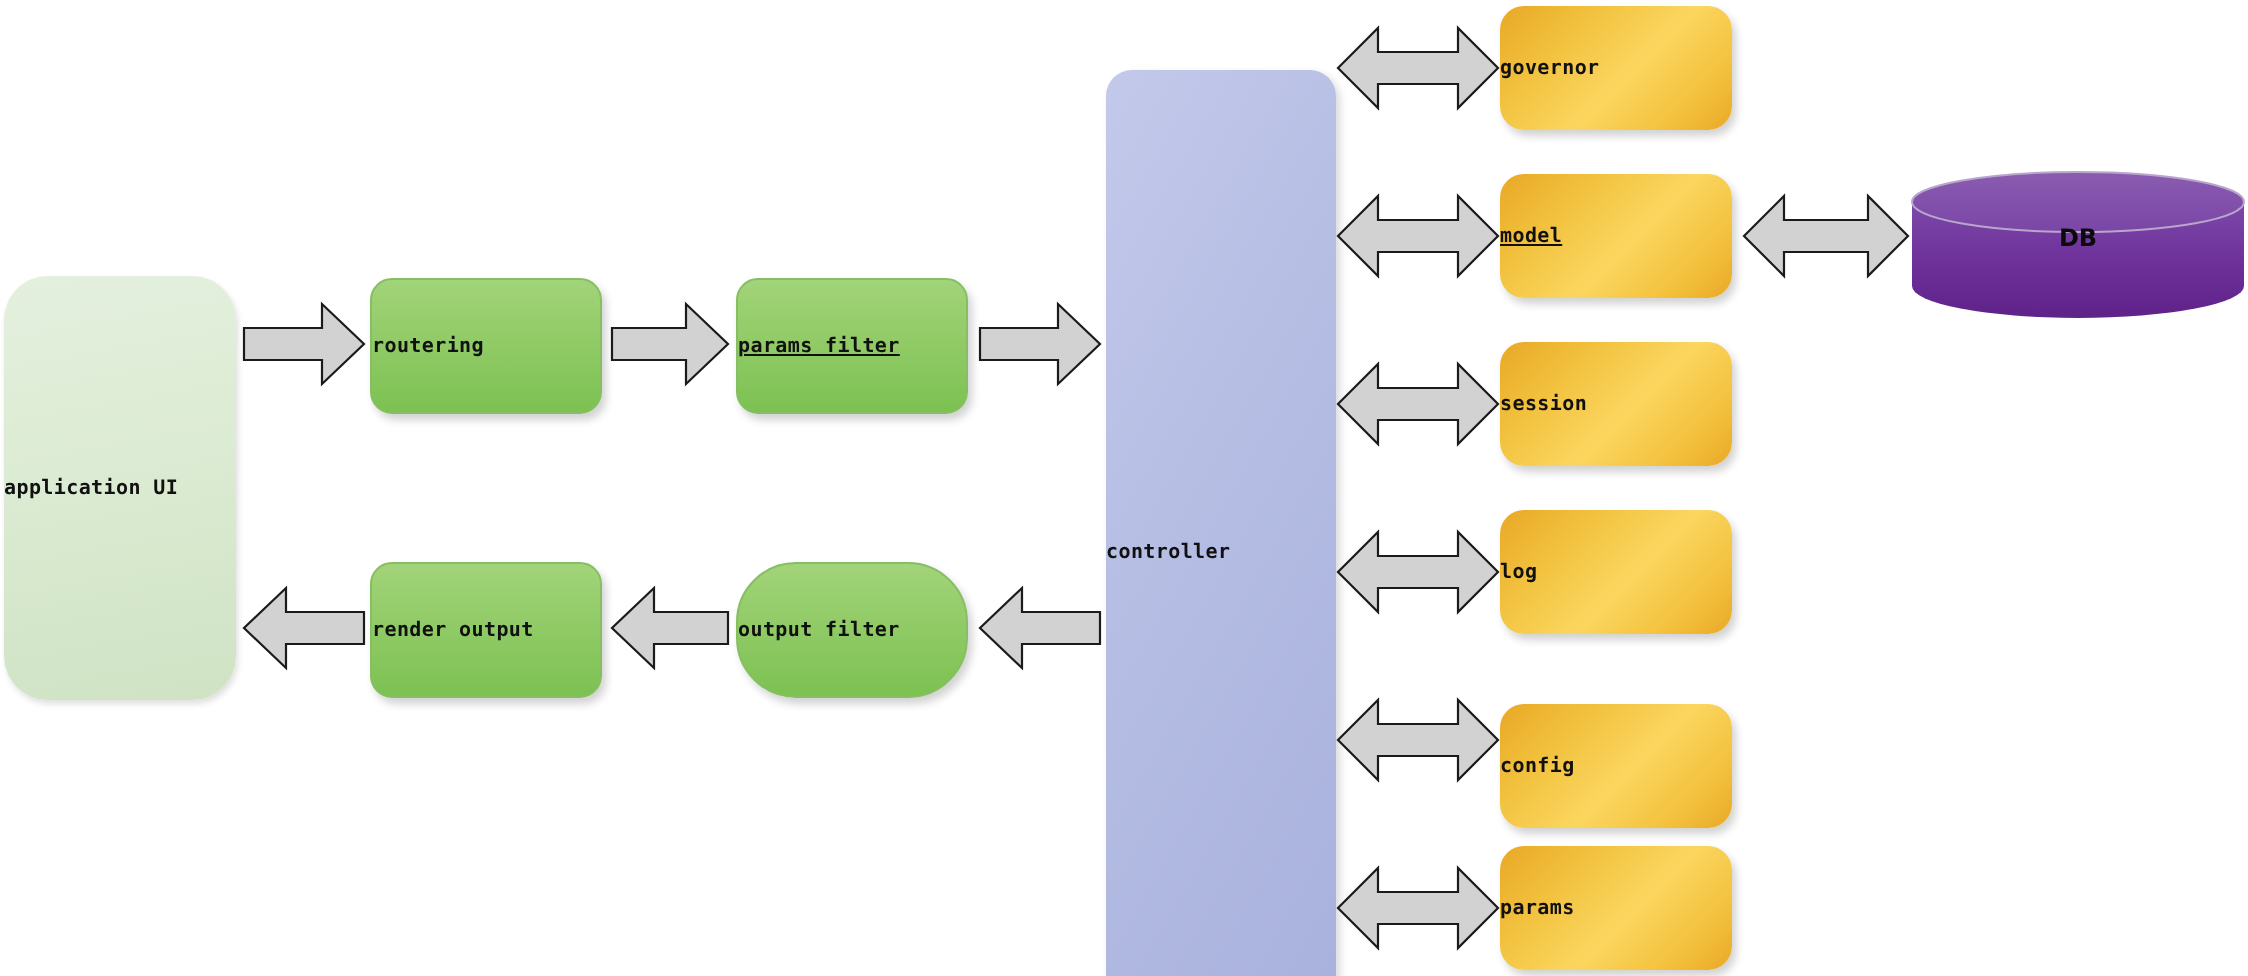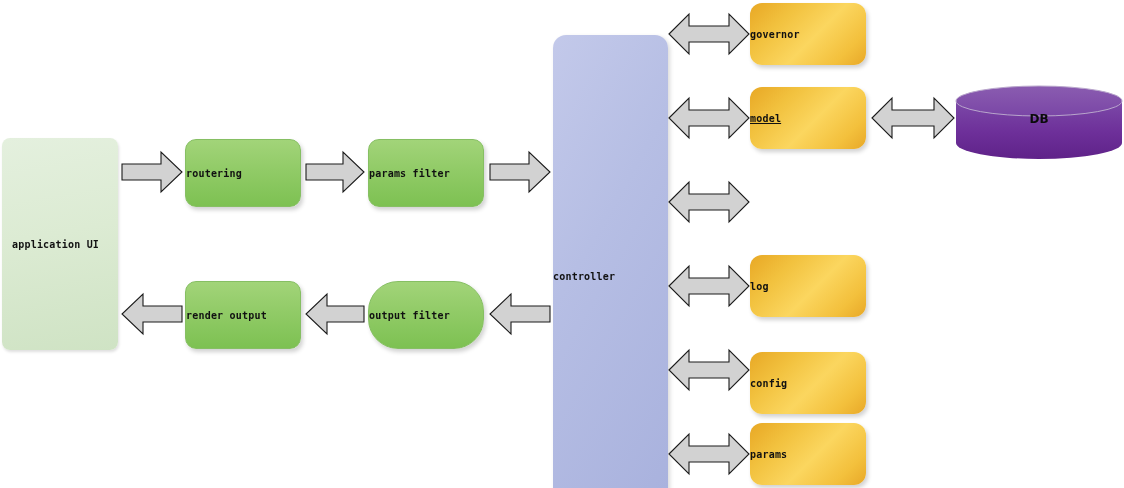--- a/index.html
+++ b/index.html
@@ -31,23 +31,22 @@
     font-size: 10px;
     font-weight: 700;
     letter-spacing: 0.2px;
     border-radius: 12px;
     white-space: nowrap;
   }
 
   
   .node.appui {
     background: linear-gradient(170deg, #e4f0de 0%, #dcebd3 45%, #cfe3c4 100%);
-    border-radius: 8px;
+    border-radius: 22px;
     box-shadow: 1px 2px 3px rgba(0,0,0,0.13);
-    padding-left: 10px;
   }
 
   
   .node.green {
     background: linear-gradient(180deg, #a2d479 0%, #93cc69 40%, #7dc152 100%);
     border: 1px solid #86bf63;
     border-radius: 11px;
     box-shadow: 2px 3px 4px rgba(0,0,0,0.18);
   }
 
@@ -100,21 +99,21 @@
 <div id="canvas">
 
   <div class="node appui" style="left:2px; top:138px; width:116px; height:212px;">
     <span>application UI</span>
   </div>
 
   <div class="node green" style="left:185px; top:139px; width:116px; height:68px;">
     <span>routering</span>
   </div>
 
-  <div class="node green" style="left:368px; top:139px; width:116px; height:68px;">
+  <div class="node green" style="left:368px; top:139px; width:116px; height:68px;text-decoration:underline;">
     <span>params filter</span>
   </div>
 
   <div class="node green" style="left:185px; top:281px; width:116px; height:68px;">
     <span>render output</span>
   </div>
 
   <div class="node green" style="left:368px; top:281px; width:116px; height:68px;border-radius:30px;">
     <span>output filter</span>
   </div>
@@ -124,20 +123,23 @@
   </div>
 
   <div class="node yellow" style="left:750px; top:3px; width:116px; height:62px;">
     <span>governor</span>
   </div>
 
   <div class="node yellow" style="left:750px; top:87px; width:116px; height:62px;text-decoration:underline;">
     <span>model</span>
   </div>
 
+  <div class="node yellow" style="left:750px; top:171px; width:116px; height:62px;">
+    <span>session</span>
+  </div>
 
   <div class="node yellow" style="left:750px; top:255px; width:116px; height:62px;">
     <span>log</span>
   </div>
 
   <div class="node yellow" style="left:750px; top:352px; width:116px; height:62px;">
     <span>config</span>
   </div>
 
   <div class="node yellow" style="left:750px; top:423px; width:116px; height:62px;">

